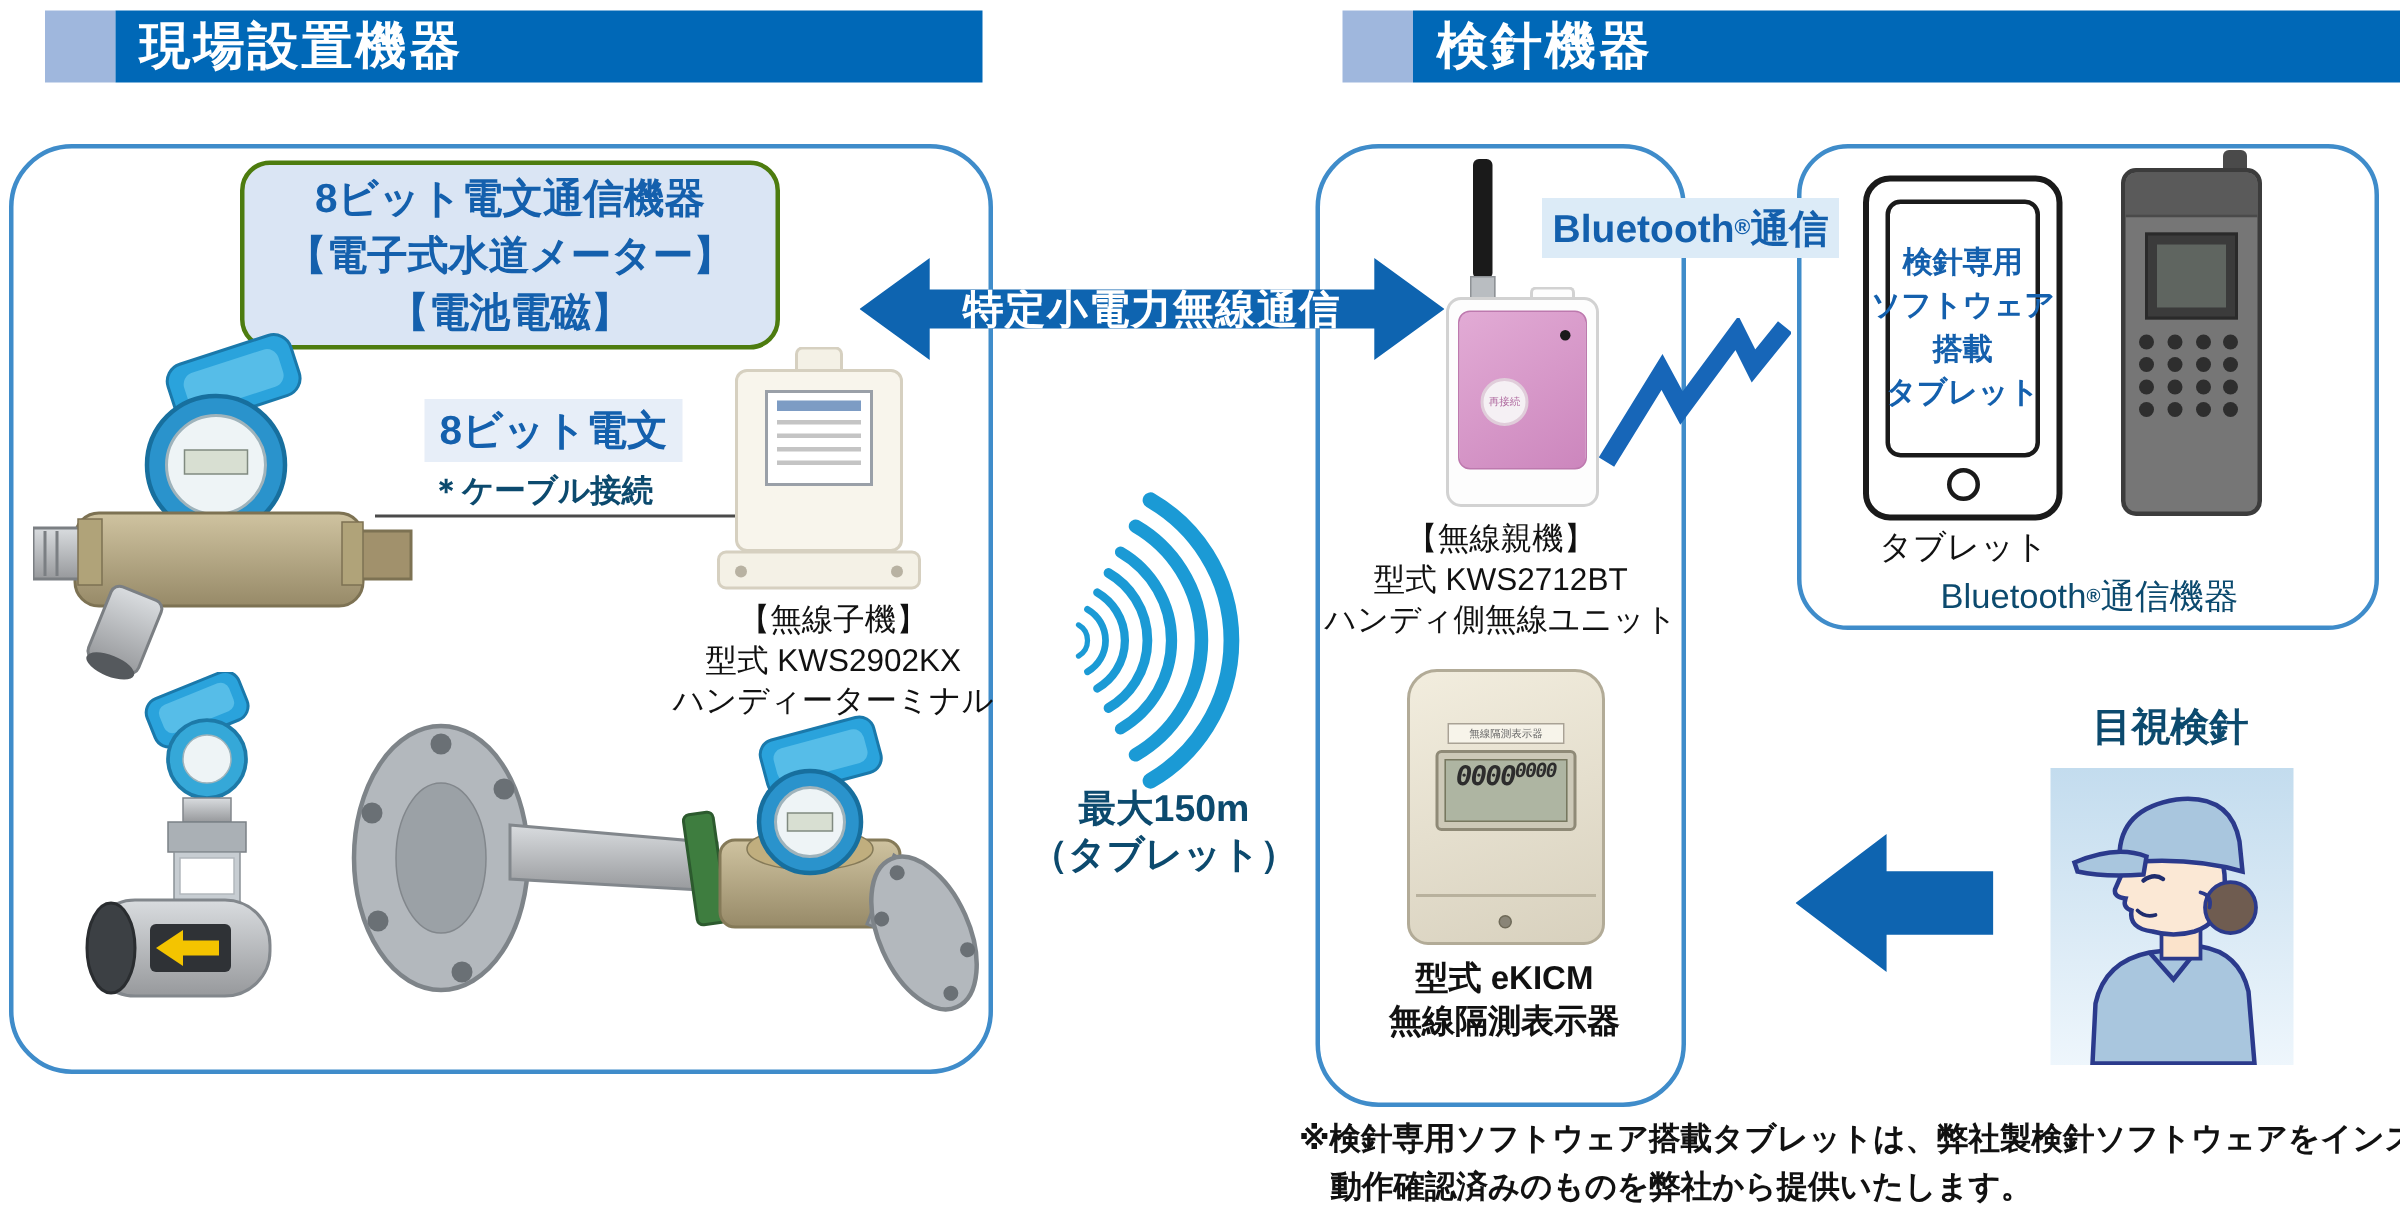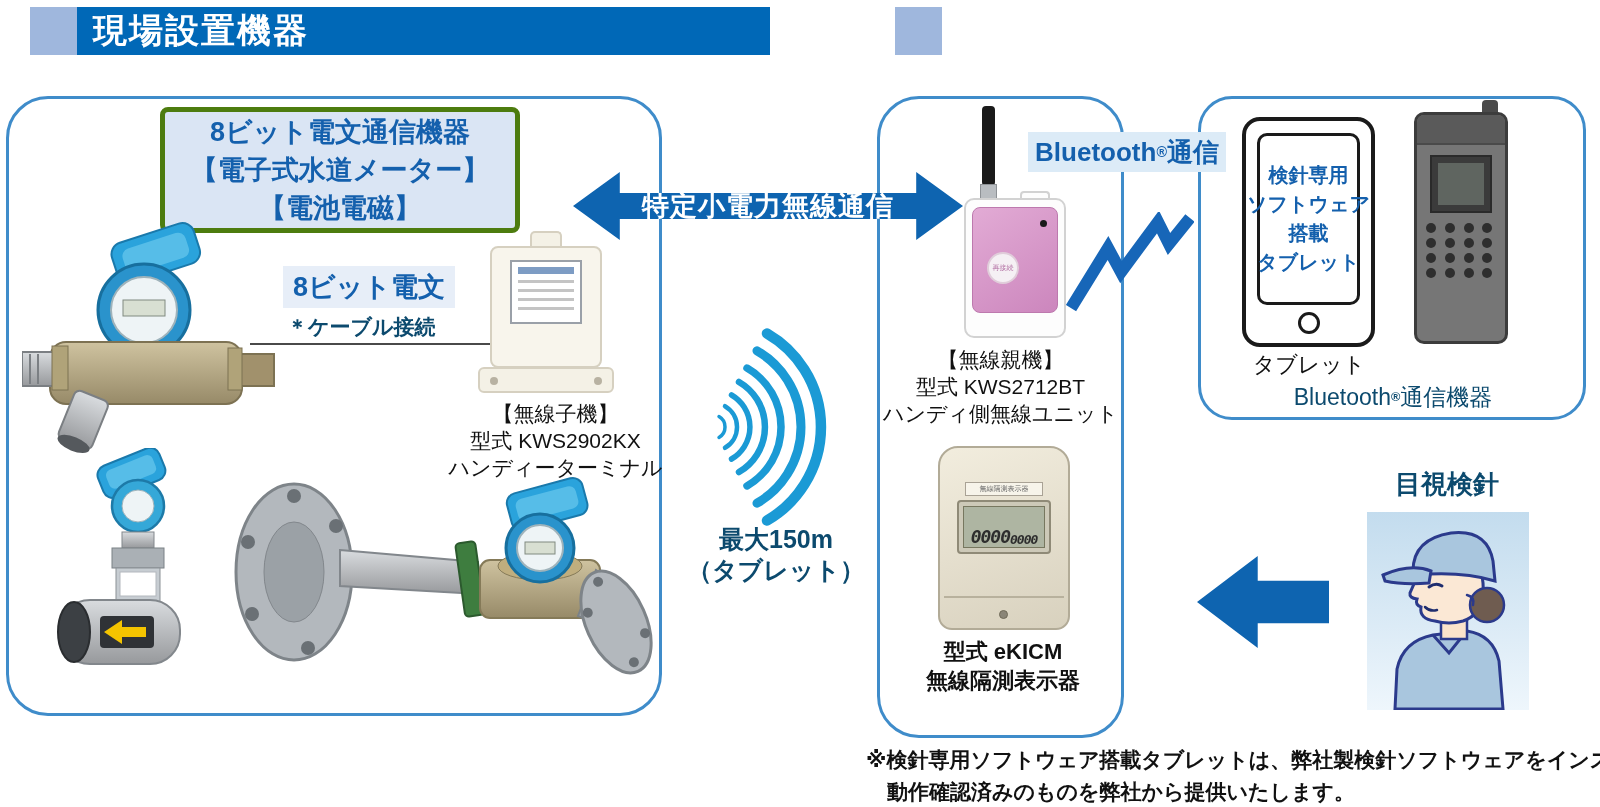--- a/index.html
+++ b/index.html
@@ -14,21 +14,21 @@
 
   
   .hdr-sq { background:#9fb7dd; }
   .hdr-bar { background:#0068b7; color:#ffffff; font-size:34px; font-weight:bold;
              display:flex; align-items:center; padding-left:16px; letter-spacing:2px; }
 
   
   .panel { border:3px solid #3f8cca; border-radius:42px; background:#ffffff; }
 
   
-  .info-box { background:#dae5f4; border:5px solid #4d7c0f; border-radius:8px;
+  .info-box { background:#dae5f4; border:3px solid #4d7c0f; border-radius:20px;
               color:#1460ad; font-size:27px; font-weight:bold; line-height:38px; }
   .lite-label { background:#e7eef8; color:#1460ad; font-size:27px; font-weight:bold; }
   .blk { color:#0c4a6e; }
 
   
   .biarrow { background:#0e64b0; z-index:6;
     clip-path:polygon(0% 50%,12% 0%,12% 31%,88% 31%,88% 0%,100% 50%,88% 100%,88% 69%,12% 69%,12% 100%); }
   .biarrow span { color:#ffffff; font-size:27px; font-weight:bold; letter-spacing:1px; }
 
   .band-box { background:#3fae49; color:#ffffff; font-size:27px; font-weight:bold; }
@@ -71,21 +71,21 @@
               display:flex; align-items:center; justify-content:center; }
 
   
   .ekicm-body { position:absolute; inset:0; background:linear-gradient(160deg,#f2edde,#d8d1be);
                 border:2px solid #b2ab97; border-radius:20px 20px 14px 14px; }
   .ekicm-strip { width:78px; height:14px; margin:34px auto 0; background:#f7f4ea; border:1px solid #a9a295;
                  color:#666666; font-size:7px; display:flex; align-items:center; justify-content:center; }
   .ekicm-bezel { width:94px; height:54px; margin:4px auto 0; background:#cdc9b8; border:2px solid #8f8a77;
                  border-radius:4px; padding:4px; }
   .ekicm-lcd { width:100%; height:100%; background:#aeb5a2; border:1px solid #77775f;
-               display:flex; align-items:flex-end; justify-content:center;
+               display:flex; align-items:flex-start; justify-content:center;
                font-family:"DejaVu Sans Mono","Liberation Mono",monospace; font-style:italic;
                font-weight:bold; color:#2d2d2d; }
   .lcd-hi { font-size:18px; letter-spacing:-1px; }
   .lcd-lo { font-size:13px; letter-spacing:-1px; }
   .ekicm-seam { position:absolute; left:4px; right:4px; top:148px; border-top:2px solid #b8b19d; }
   .ekicm-screw { position:absolute; left:50%; top:162px; width:9px; height:9px; margin-left:-5px;
                  border-radius:50%; background:#8a8577; border:1px solid #6f6a58; }
 
   
   .tablet { background:#ffffff; border:4px solid #1a1a1a; border-radius:18px; padding:12px 11px 6px; }
@@ -108,24 +108,27 @@
 
   .cable { background:#4a4a4a; height:2px; }
   .footnote { color:#111111; font-size:21px; line-height:32px; }
 </style>
 </head>
 <body>
 
 <div class="stage">
 
   <div class="abs hdr-sq" style="left:30px;top:7px;width:47px;height:48px;"></div>
-  <div class="abs hdr-bar" style="left:77px;top:7px;width:693px;height:48px;">
+  <div class="abs hdr-bar" style="left:77px;top:7px;width:578px;height:48px;">
     <span>現場設置機器</span>
   </div>
   <div class="abs hdr-sq" style="left:895px;top:7px;width:47px;height:48px;"></div>
+  <div class="abs hdr-bar" style="left:942px;top:7px;width:658px;height:48px;">
+    <span>検針機器</span>
+  </div>
 
   <div class="abs panel" style="left:6px;top:96px;width:656px;height:620px;"></div>
   <div class="abs panel" style="left:877px;top:96px;width:247px;height:642px;"></div>
   <div class="abs panel" style="left:1198px;top:96px;width:388px;height:324px;border-radius:34px;"></div>
 
   <div class="abs info-box center pre" style="left:160px;top:107px;width:360px;height:126px;">8ビット電文通信機器
 【電子式水道メーター】
 【電池電磁】</div>
 
   <svg class="abs" style="left:22px;top:222px;" width="258" height="232" viewBox="0 0 258 232">

